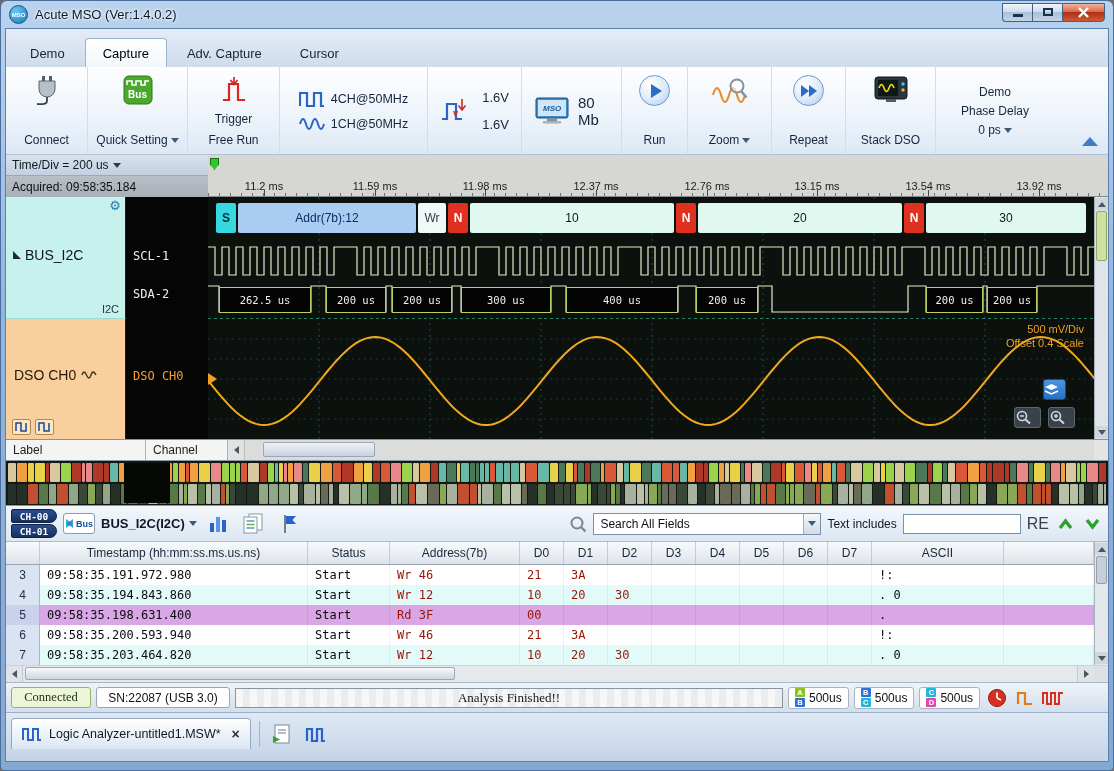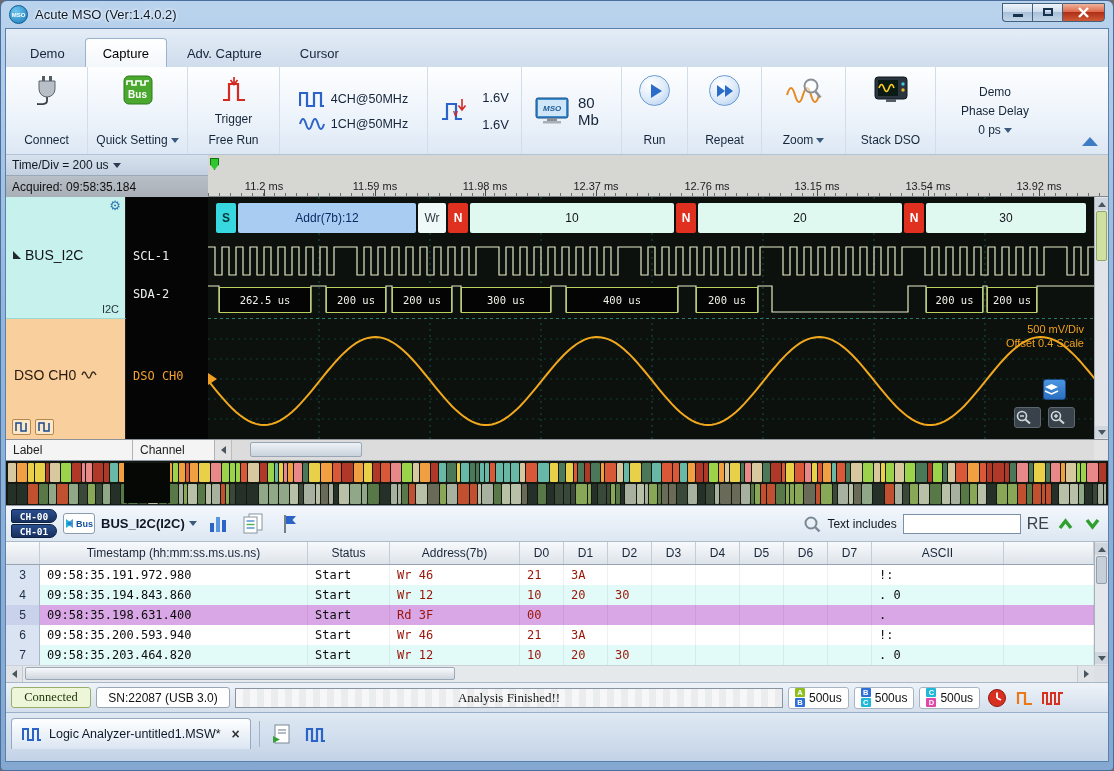--- a/index.html
+++ b/index.html
@@ -84,21 +84,21 @@
   .zo{left:806px}.zi{left:840px}
   .vscroll{position:absolute;left:1088px;top:0;width:14px;height:242px;background:#e0e4e8;border-left:1px solid #a8b2bc}
   .varr{position:absolute;left:0;width:13px;height:12px;background:#cfd6dd;display:flex;align-items:center;justify-content:center}
   .tri-up-s{width:0;height:0;border-left:4px solid transparent;border-right:4px solid transparent;border-bottom:5px solid #4a565f}
   .tri-dn-s{width:0;height:0;border-left:4px solid transparent;border-right:4px solid transparent;border-top:5px solid #4a565f}
   .tri-lf-s{width:0;height:0;border-top:4px solid transparent;border-bottom:4px solid transparent;border-right:5px solid #4a565f}
   .tri-rt-s{width:0;height:0;border-top:4px solid transparent;border-bottom:4px solid transparent;border-left:5px solid #4a565f}
   .sthumb{position:absolute;top:14px;left:1px;width:11px;height:50px;background:#cfe0a0;border:1px solid #93a868;border-radius:2px}
   
   .wavefooter{height:21px;display:flex;background:#ececec;border-top:1px solid #8c9298;font-size:12px;flex:0 0 auto}
-  .wfl{width:127px;padding:0 7px;display:flex;align-items:center;border-right:1px solid #b2b2b2;background:#f4f4f4;color:#222}
+  .wfl{width:140px;padding:0 7px;display:flex;align-items:center;border-right:1px solid #b2b2b2;background:#f4f4f4;color:#222}
   .wfc{width:82px;padding:0 7px;display:flex;align-items:center;border-right:1px solid #b2b2b2;background:#f4f4f4;color:#222}
   .wfarr{width:17px;background:#e2e2e2;border-right:1px solid #bbb;display:flex;align-items:center;justify-content:center}
   .wftrack{flex:1;position:relative;background:#dcdcdc}
   .wfthumb{position:absolute;left:18px;top:2px;width:112px;height:15px;background:linear-gradient(#eef2f6,#c9d2dc);border:1px solid #98a6b8;border-radius:2px}
   .wfcorner{width:14px;background:#e4e4e4}
   
   .overview{height:46px;position:relative;background:#141810;border-top:1px solid #8a98a8;border-bottom:1px solid #8a98a8;flex:0 0 auto}
   .ovband{position:absolute;left:2px;right:2px;overflow:hidden}
   #ovband1{top:2px;height:19px}
   #ovband2{top:23px;height:20px}
@@ -276,42 +276,42 @@
         <span class="memtext">80 Mb</span>
       </div>
 
       <div class="rgroup" style="width:66px">
         <span class="circbtn">
             <i class="playtri"></i>
           </span>
         <span class="rlabel">Run</span>
       </div>
 
-      <div class="rgroup" style="width:74px">
-        <span class="circbtn">
-          <svg width="22" height="18" viewBox="0 0 22 18">
-              <polygon points="3,3 11,9 3,15" fill="#2b6cc8"></polygon>
-              <polygon points="11,3 19,9 11,15" fill="#2b6cc8"></polygon>
-            </svg>
-        </span>
-        <span class="rlabel">Repeat</span>
-      </div>
-
       <div class="rgroup" style="width:84px">
         <span class="ricon">
           <svg width="36" height="30" viewBox="0 0 36 30">
               <path d="M1 20 Q5 6 9 20 T17 20 T25 20 T33 20" stroke="#e88820" fill="none" stroke-width="2"></path>
               <circle cx="25" cy="11" r="6.5" stroke="#8a9098" fill="rgba(255,255,255,0.55)" stroke-width="2"></circle>
               <line x1="29.5" y1="16.5" x2="34.5" y2="22.5" stroke="#8a9098" stroke-width="2.6"></line>
             </svg>
         </span>
         <span class="rlabelrow">
             <span class="rlabel">Zoom</span>
             <i class="tri-down"></i>
           </span>
+      </div>
+
+      <div class="rgroup" style="width:74px">
+        <span class="circbtn">
+          <svg width="22" height="18" viewBox="0 0 22 18">
+              <polygon points="3,3 11,9 3,15" fill="#2b6cc8"></polygon>
+              <polygon points="11,3 19,9 11,15" fill="#2b6cc8"></polygon>
+            </svg>
+        </span>
+        <span class="rlabel">Repeat</span>
       </div>
 
       <div class="rgroup" style="width:90px">
         <span class="ricon">
           <svg width="36" height="30" viewBox="0 0 36 30">
               <rect x="2" y="2" width="32" height="22" rx="3" fill="#2a3540" stroke="#10181f"></rect>
               <rect x="5" y="5" width="20" height="16" fill="#0a1a14"></rect>
               <path d="M6 13 q2.5 -7 5 0 t5 0 t5 0" stroke="#ffd020" fill="none" stroke-width="1.6"></path>
               <circle cx="30" cy="9" r="1.7" fill="#40c8e8"></circle>
               <circle cx="30" cy="15" r="1.7" fill="#e8b820"></circle>
@@ -814,20 +814,26 @@
         <svg width="20" height="22" viewBox="0 0 20 22">
             <line x1="5" y1="2" x2="5" y2="20" stroke="#5a626a" stroke-width="1.6"></line>
             <path d="M6 3 h10 l-3.5 4 3.5 4 h-10 z" fill="#2b63c8"></path>
           </svg>
       </div>
       <div class="rsp"></div>
       <svg width="18" height="18" viewBox="0 0 18 18">
           <circle cx="8" cy="8" r="5.5" stroke="#7a8896" fill="none" stroke-width="2"></circle>
           <line x1="12" y1="12" x2="16.5" y2="16.5" stroke="#7a8896" stroke-width="2.4"></line>
         </svg>
+      <div class="combo">
+        <span class="cval">Search All Fields</span>
+        <span class="cbtn">
+            <i class="tri-down"></i>
+          </span>
+      </div>
       <span class="tlabel">Text includes</span>
       <input class="tinput" type="text" value="" style="">
       <span class="relabel">RE</span>
       <div class="chev">
         <svg width="17" height="14" viewBox="0 0 17 14">
             <polyline points="3,11 8.5,4 14,11" stroke="#2da02d" stroke-width="3.4" fill="none"></polyline>
           </svg>
       </div>
       <div class="chev">
         <svg width="17" height="14" viewBox="0 0 17 14">

